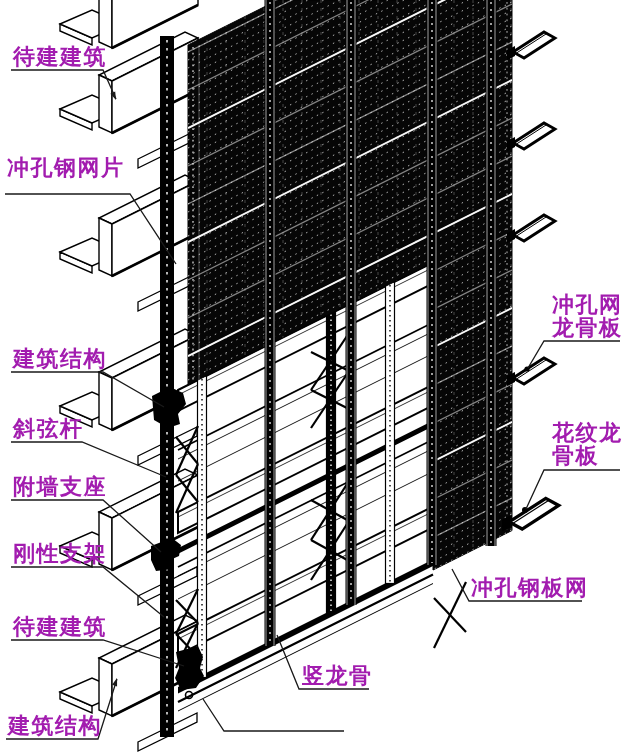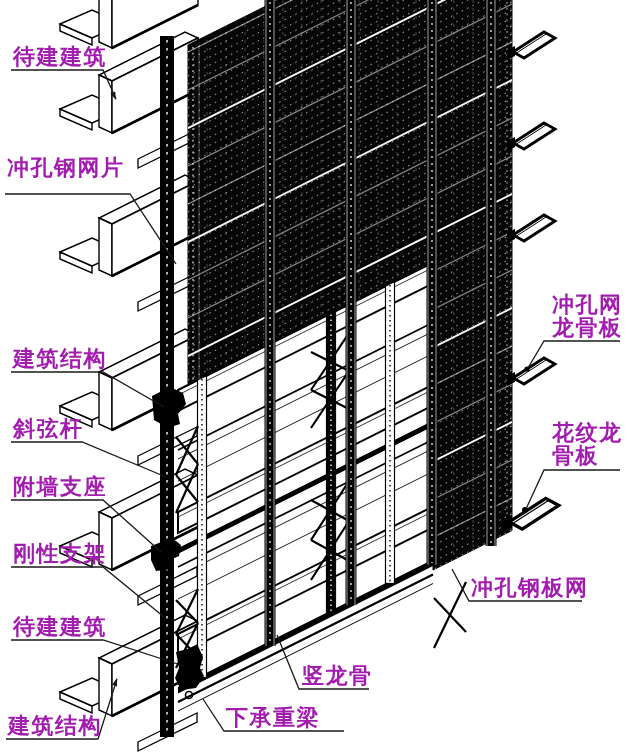--- a/index.html
+++ b/index.html
@@ -328,21 +328,20 @@
 
   <div class="lbl" style="left:13px;top:45px">待建建筑</div>
   <div class="lbl" style="left:7px;top:156px">冲孔钢网片</div>
   <div class="lbl" style="left:13px;top:347px">建筑结构</div>
   <div class="lbl" style="left:13px;top:417px">斜弦杆</div>
   <div class="lbl" style="left:13px;top:475px">附墙支座</div>
   <div class="lbl" style="left:13px;top:542px">刚性支架</div>
   <div class="lbl" style="left:13px;top:615px">待建建筑</div>
   <div class="lbl" style="left:8px;top:714px">建筑结构</div>
   <div class="lbl" style="left:302px;top:664px">竖龙骨</div>
-  <div class="lbl" style="left:226px;top:706px">下承重梁</div>
   <div class="lbl" style="left:552px;top:293px">
     <span class="ln">冲孔网</span>
     <span class="ln">龙骨板</span>
   </div>
   <div class="lbl" style="left:471px;top:576px">冲孔钢板网</div>
   <div class="lbl" style="left:552px;top:421px">
     <span class="ln">花纹龙</span>
     <span class="ln">骨板</span>
   </div>
 </div>

